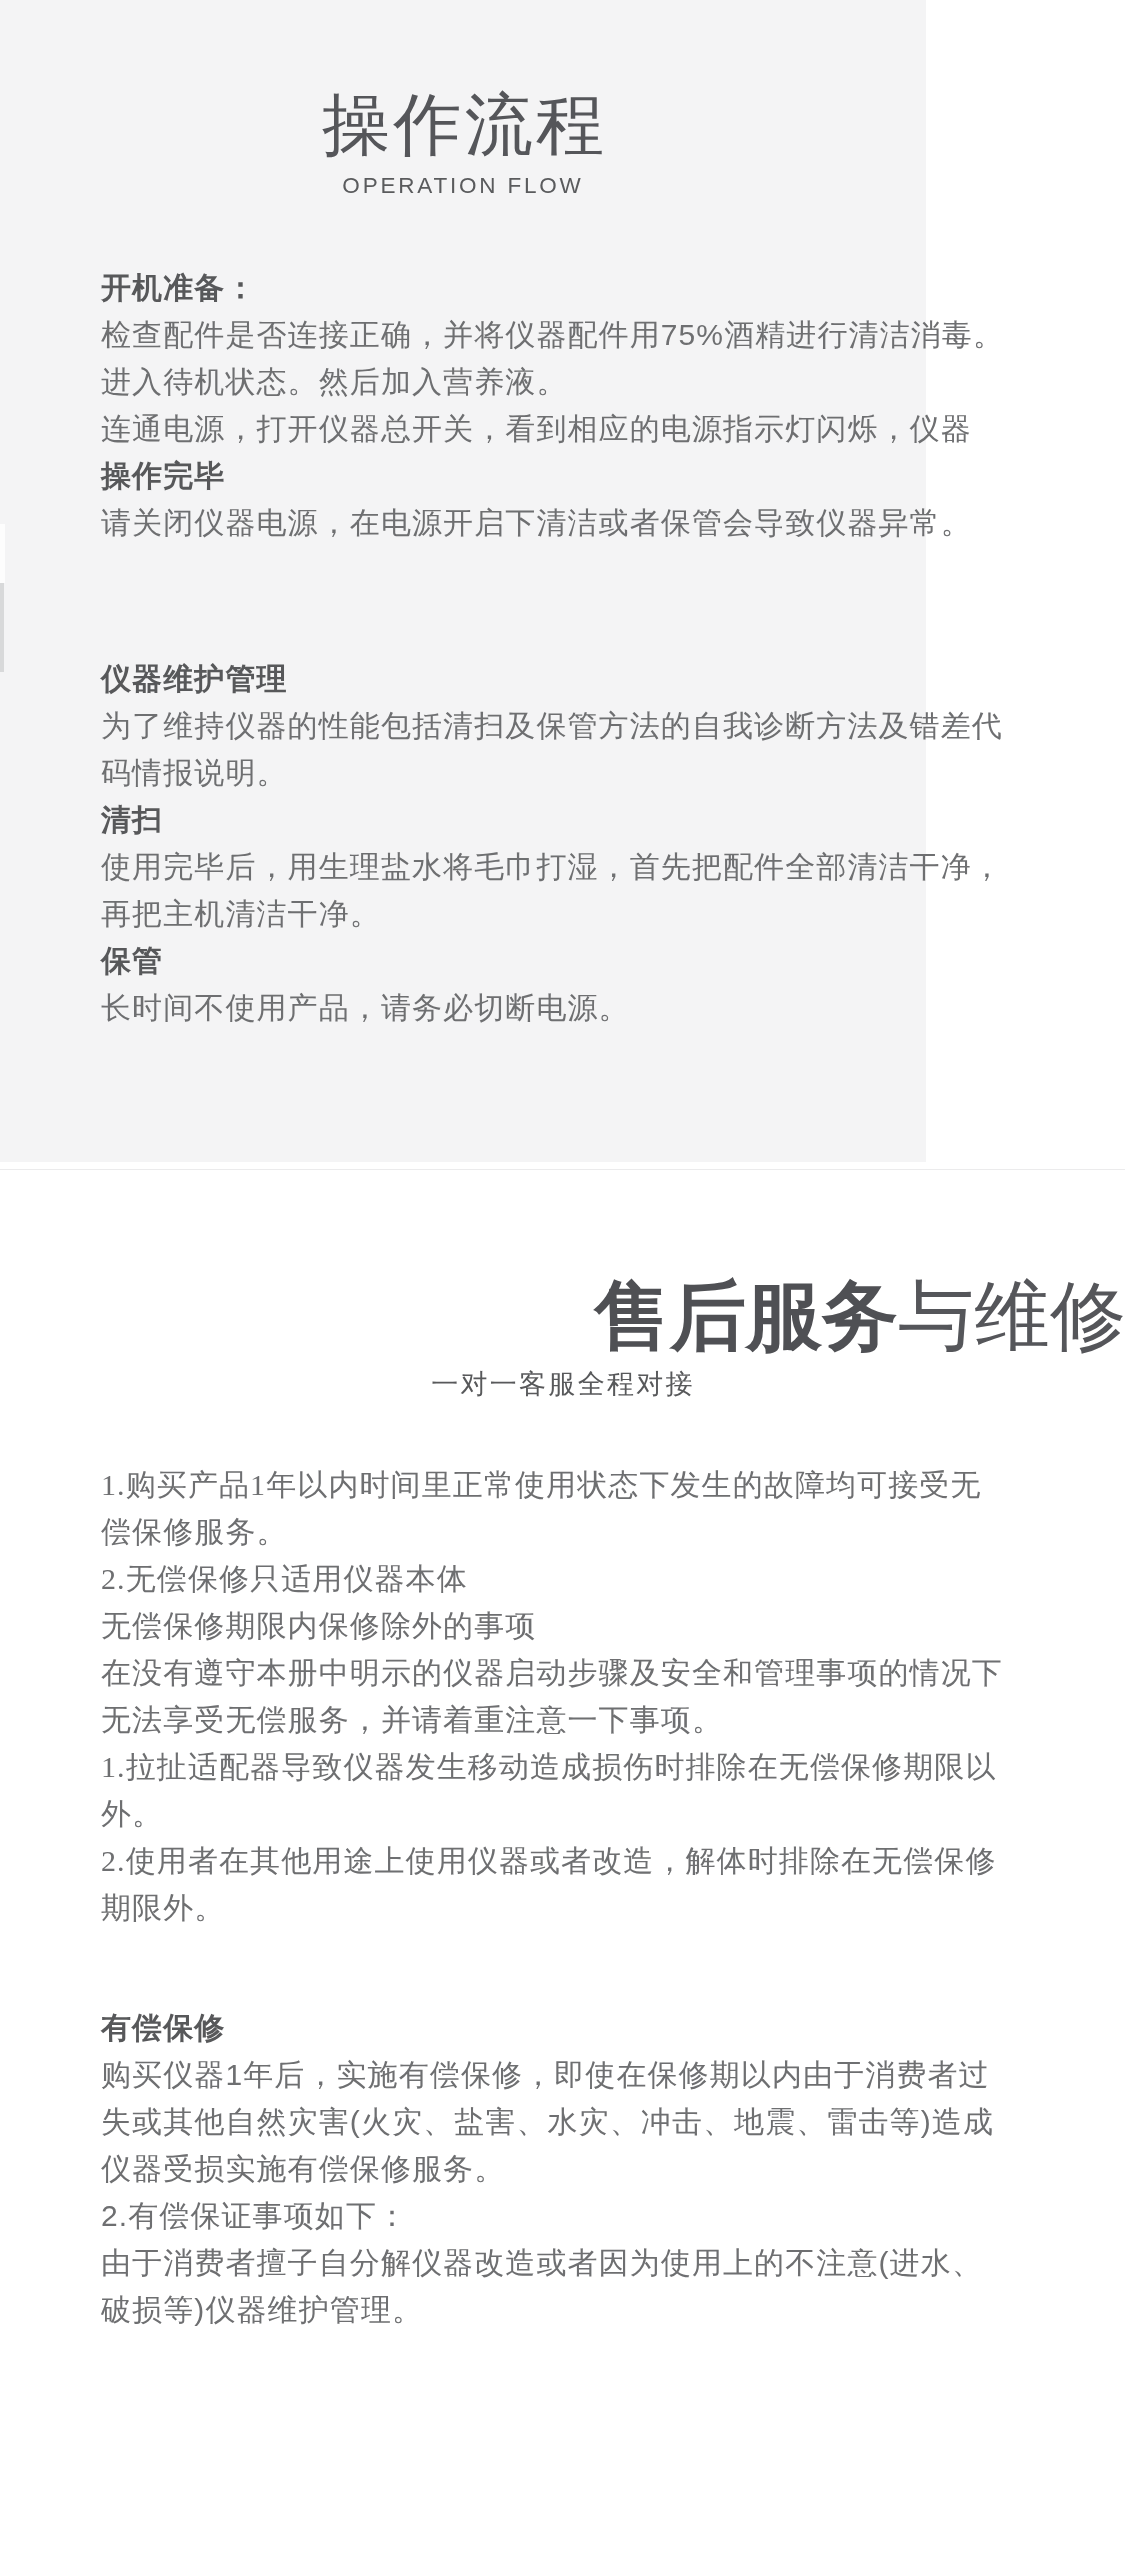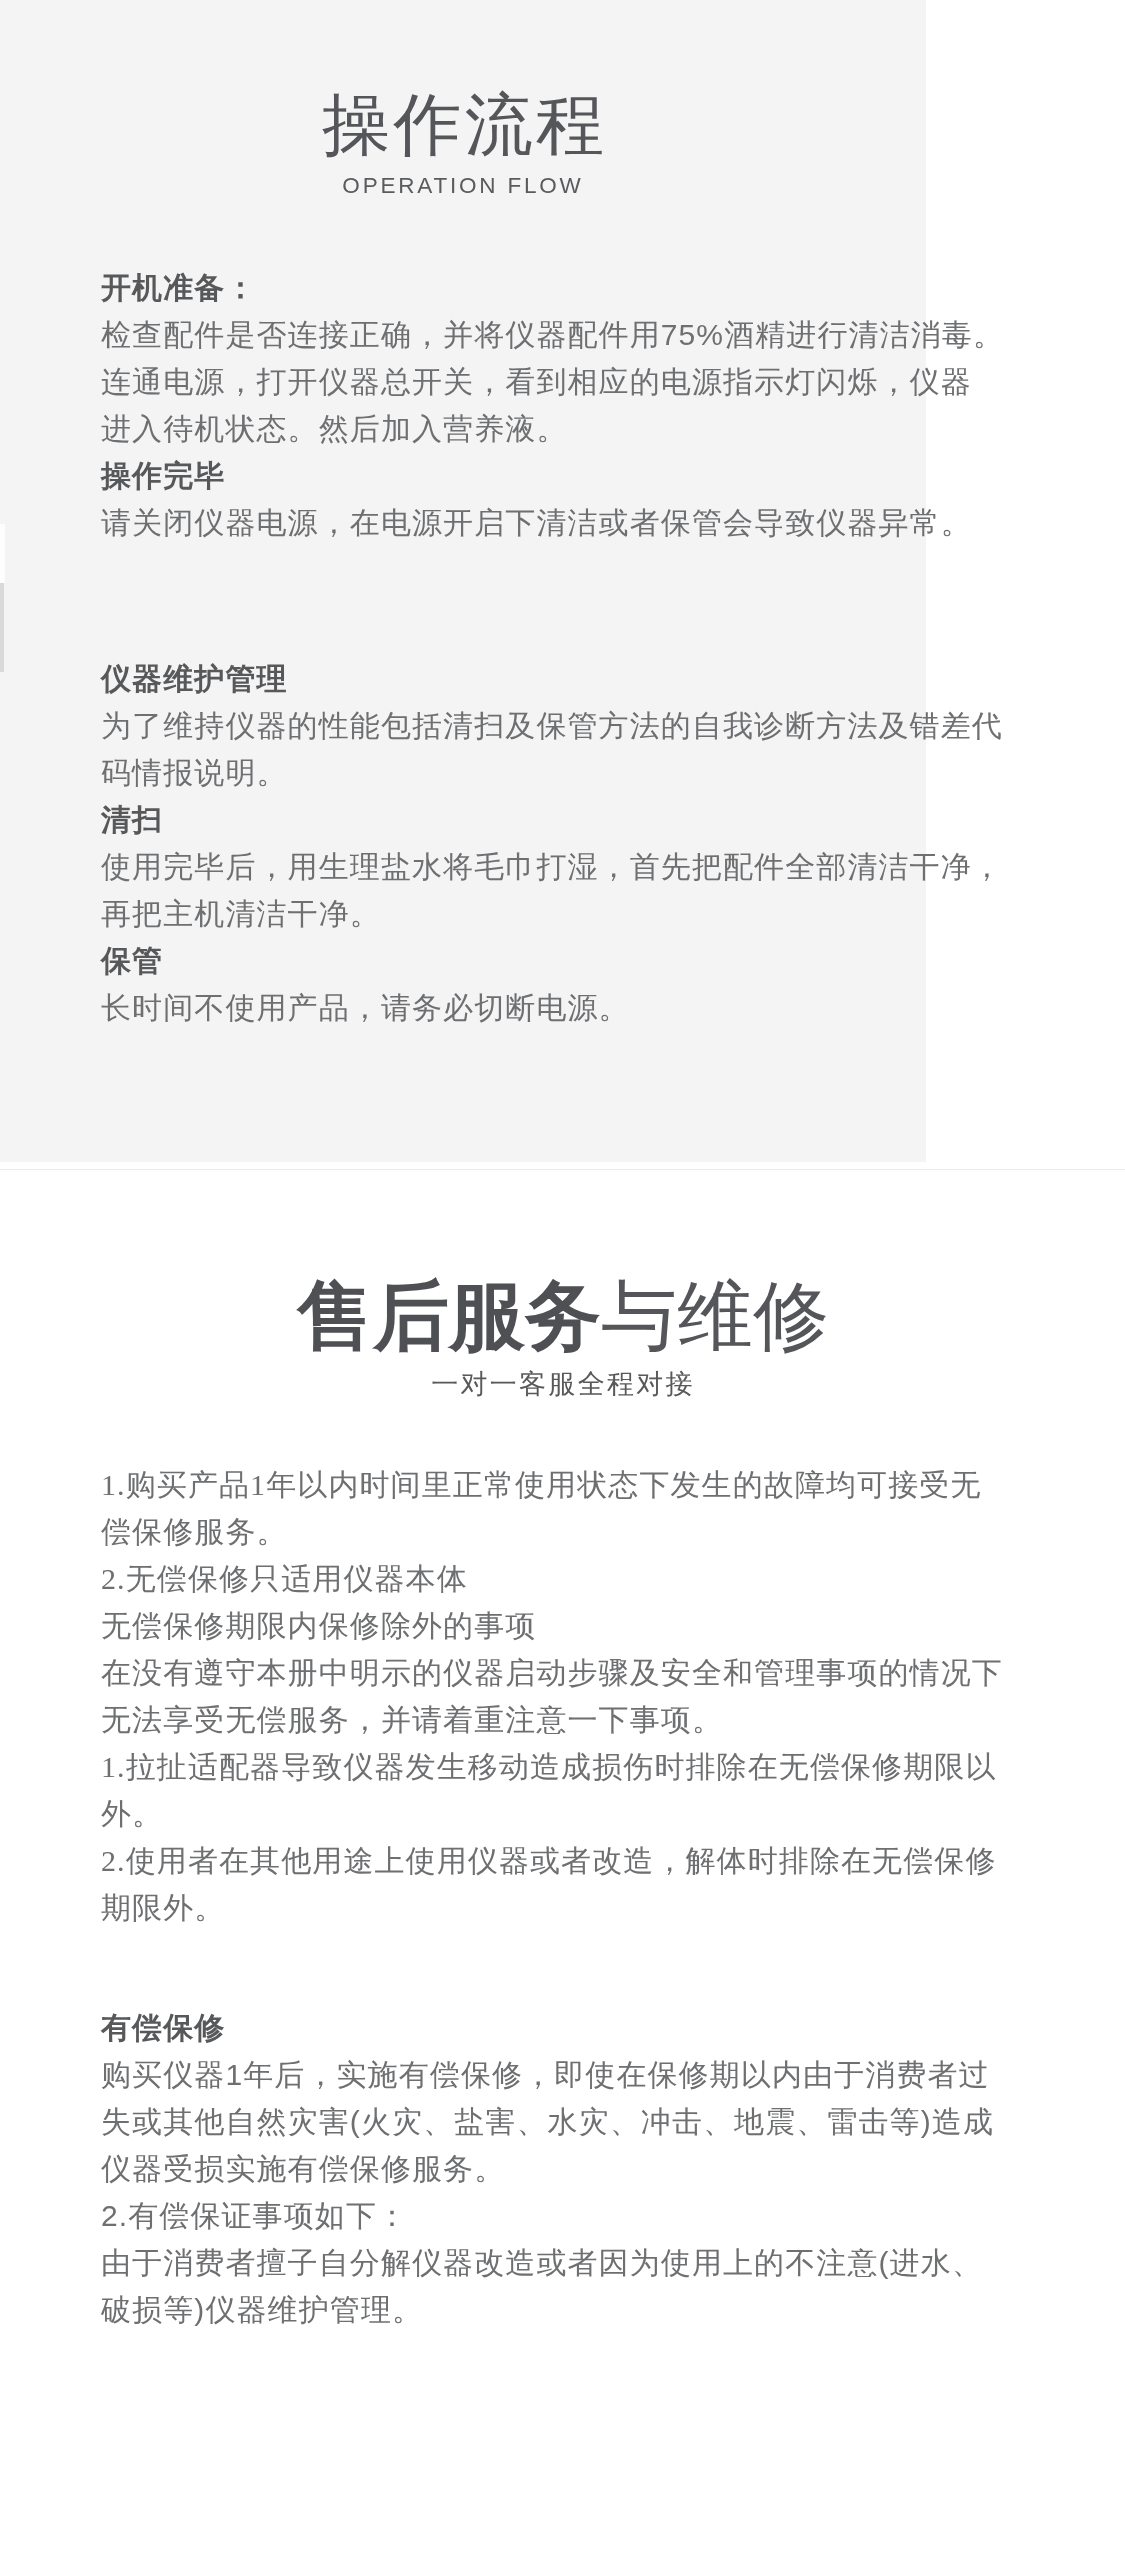--- a/index.html
+++ b/index.html
@@ -67,21 +67,21 @@
     width: 1126px; height: 1414px;
     background: #ffffff;
   }
   .sep-line {
     position: absolute; top: 6.8px; left: 0;
     width: 100%; height: 1.1px;
     background: #ebebec;
   }
   .sec2-title {
     padding-top: 110px;
-    text-align: center;
+    text-align: right;
     font-size: 76px;
     line-height: 87px;
     color: #55565a;
   }
   .sec2-title .t-bold { font-weight: 700; color: #4f5054; }
   .sec2-title .t-reg  { font-weight: 400; color: #55565a; }
   .sec2-subtitle {
     margin-top: 9.6px;
     text-align: center;
     font-size: 27px;
@@ -97,22 +97,22 @@
 
 <div class="page">
 
   <section class="sec1">
     <div class="sec1-title">操作流程</div>
     <div class="sec1-subtitle">OPERATION FLOW</div>
 
     <div class="body-block block-a">
         <div class="line strong">开机准备：</div>
         <div class="line">检查配件是否连接正确，并将仪器配件用75%酒精进行清洁消毒。</div>
+        <div class="line">进入待机状态。然后加入营养液。</div>
         <div class="line">连通电源，打开仪器总开关，看到相应的电源指示灯闪烁，仪器</div>
-        <div class="line">进入待机状态。然后加入营养液。</div>
         <div class="line strong">操作完毕</div>
         <div class="line">请关闭仪器电源，在电源开启下清洁或者保管会导致仪器异常。</div>
       </div>
 
     <div class="body-block block-b">
         <div class="line strong">仪器维护管理</div>
         <div class="line">为了维持仪器的性能包括清扫及保管方法的自我诊断方法及错差代</div>
         <div class="line">码情报说明。</div>
         <div class="line strong">清扫</div>
         <div class="line">使用完毕后，用生理盐水将毛巾打湿，首先把配件全部清洁干净，</div>

